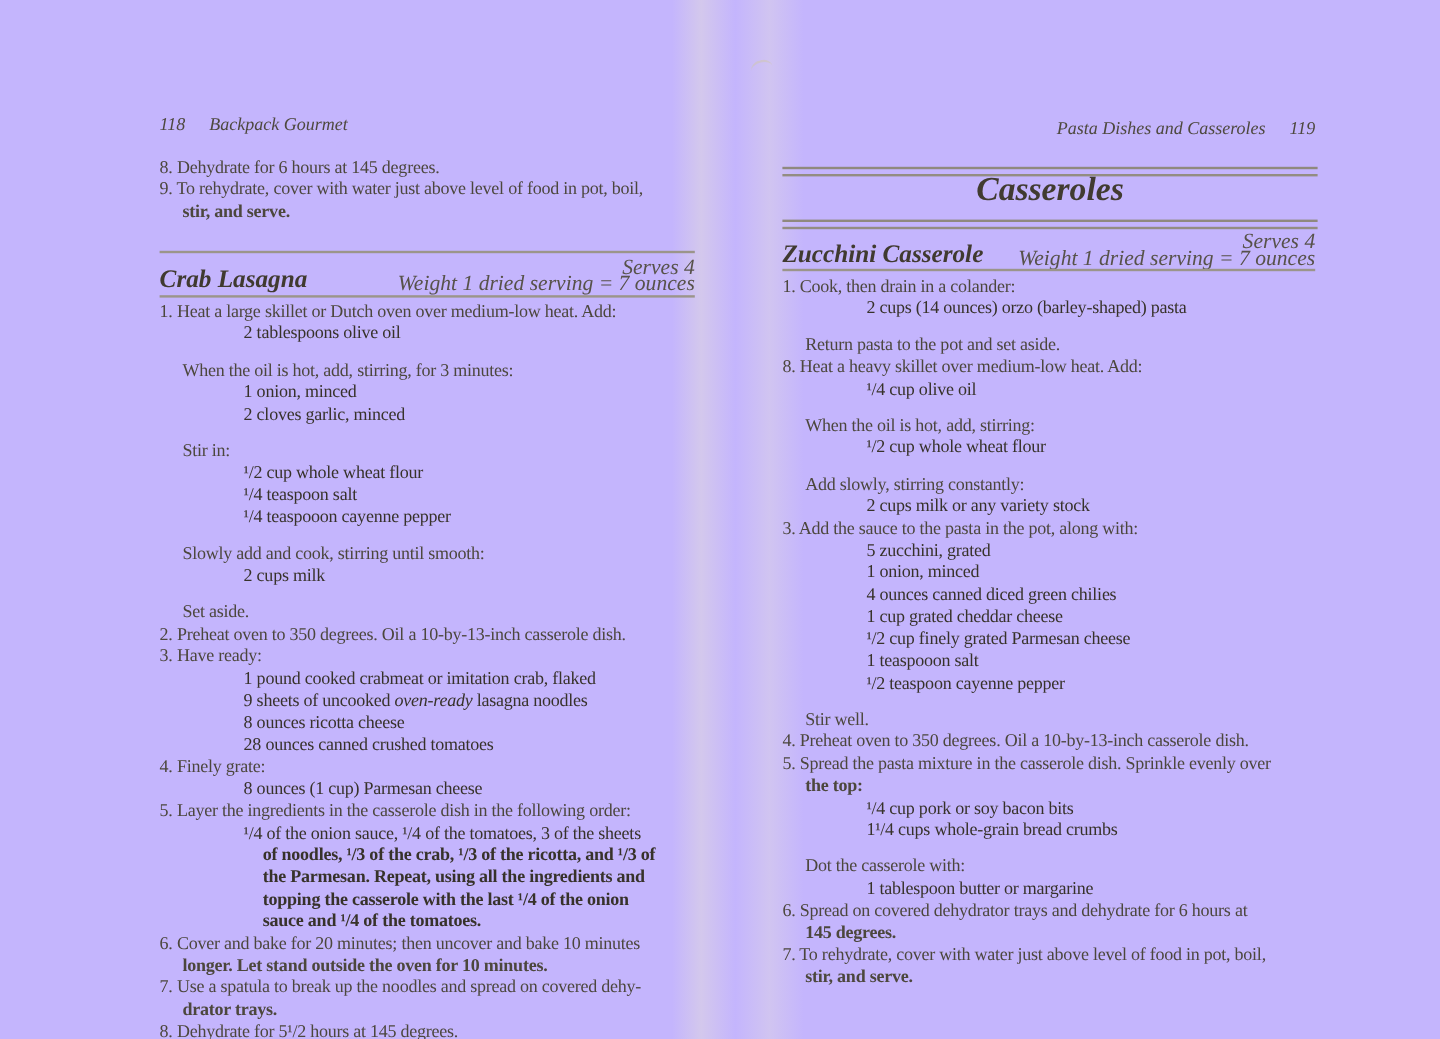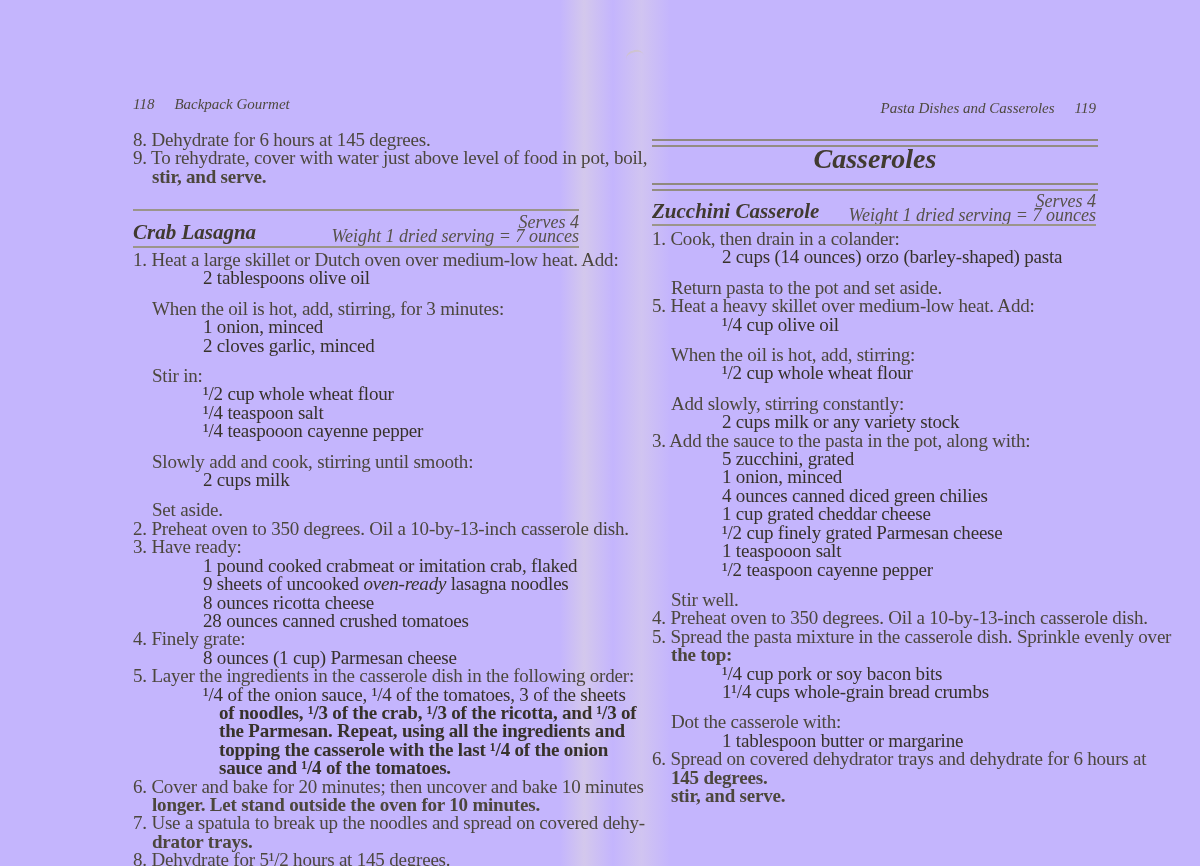--- a/index.html
+++ b/index.html
@@ -23,21 +23,21 @@
   
   .section-title{position:absolute;left:652px;top:143px;width:446px;text-align:center;
         font-style:italic;font-weight:600;font-size:28px;color:#413b31;}
   
   .titlebar{position:absolute;height:36px;}
   .recipe-title{position:absolute;left:0;bottom:0;font-style:italic;font-weight:600;
         font-size:21px;color:#403a30;white-space:nowrap;}
   .serves{position:absolute;right:0;bottom:2px;text-align:right;font-style:italic;
         font-size:18px;line-height:14px;color:#57524a;white-space:nowrap;}
   
-  .lines{position:absolute;font-size:19px;letter-spacing:-0.2px;line-height:18.4px;color:#4c473d;}
+  .lines{position:absolute;font-size:15px;letter-spacing:-0.2px;line-height:18.4px;color:#4c473d;}
   .ln{white-space:nowrap;}
   .ln.step{padding-left:19px;text-indent:-19px;}
   .ln.stepwrap{margin-left:19px;font-weight:bold;}
   .ln.text{margin-left:19px;margin-top:12px;}
   .ln.ing{margin-left:70px;font-weight:normal;color:#37322a;}
   .ln.ingwrap{margin-left:86px;font-weight:bold;color:#37322a;}
   .ln .em{font-style:italic;}
   .lp-intro{left:133px;top:131px;width:460px;}
   .lp-rule-top{left:133px;top:209px;width:446px;}
   .lp-titlebar{left:133px;top:209px;width:446px;}
@@ -129,21 +129,21 @@
         <span>Serves 4</span><br>
         <span>Weight 1 dried serving = 7 ounces</span>
       </span>
     </div>
     <div class="rule rp-rule"></div>
 
     <div class="lines rp-steps">
         <div class="ln step">1. Cook, then drain in a colander:</div>
         <div class="ln ing">2 cups (14 ounces) orzo (barley-shaped) pasta</div>
         <div class="ln text">Return pasta to the pot and set aside.</div>
-        <div class="ln step">5. Heat a heavy skillet over medium-low heat. Add:</div>
+        <div class="ln step">8. Heat a heavy skillet over medium-low heat. Add:</div>
         <div class="ln ing">¹/4 cup olive oil</div>
         <div class="ln text">When the oil is hot, add, stirring:</div>
         <div class="ln ing">¹/2 cup whole wheat flour</div>
         <div class="ln text">Add slowly, stirring constantly:</div>
         <div class="ln ing">2 cups milk or any variety stock</div>
         <div class="ln step">3. Add the sauce to the pasta in the pot, along with:</div>
         <div class="ln ing">5 zucchini, grated</div>
         <div class="ln ing">1 onion, minced</div>
         <div class="ln ing">4 ounces canned diced green chilies</div>
         <div class="ln ing">1 cup grated cheddar cheese</div>
@@ -153,16 +153,17 @@
         <div class="ln text">Stir well.</div>
         <div class="ln step">4. Preheat oven to 350 degrees. Oil a 10-by-13-inch casserole dish.</div>
         <div class="ln step">5. Spread the pasta mixture in the casserole dish. Sprinkle evenly over</div>
         <div class="ln stepwrap">the top:</div>
         <div class="ln ing">¹/4 cup pork or soy bacon bits</div>
         <div class="ln ing">1¹/4 cups whole-grain bread crumbs</div>
         <div class="ln text">Dot the casserole with:</div>
         <div class="ln ing">1 tablespoon butter or margarine</div>
         <div class="ln step">6. Spread on covered dehydrator trays and dehydrate for 6 hours at</div>
         <div class="ln stepwrap">145 degrees.</div>
+        <div class="ln step">7. To rehydrate, cover with water just above level of food in pot, boil,</div>
         <div class="ln stepwrap">stir, and serve.</div>
       </div>
   </div>
 </div>
 
 </body></html>

